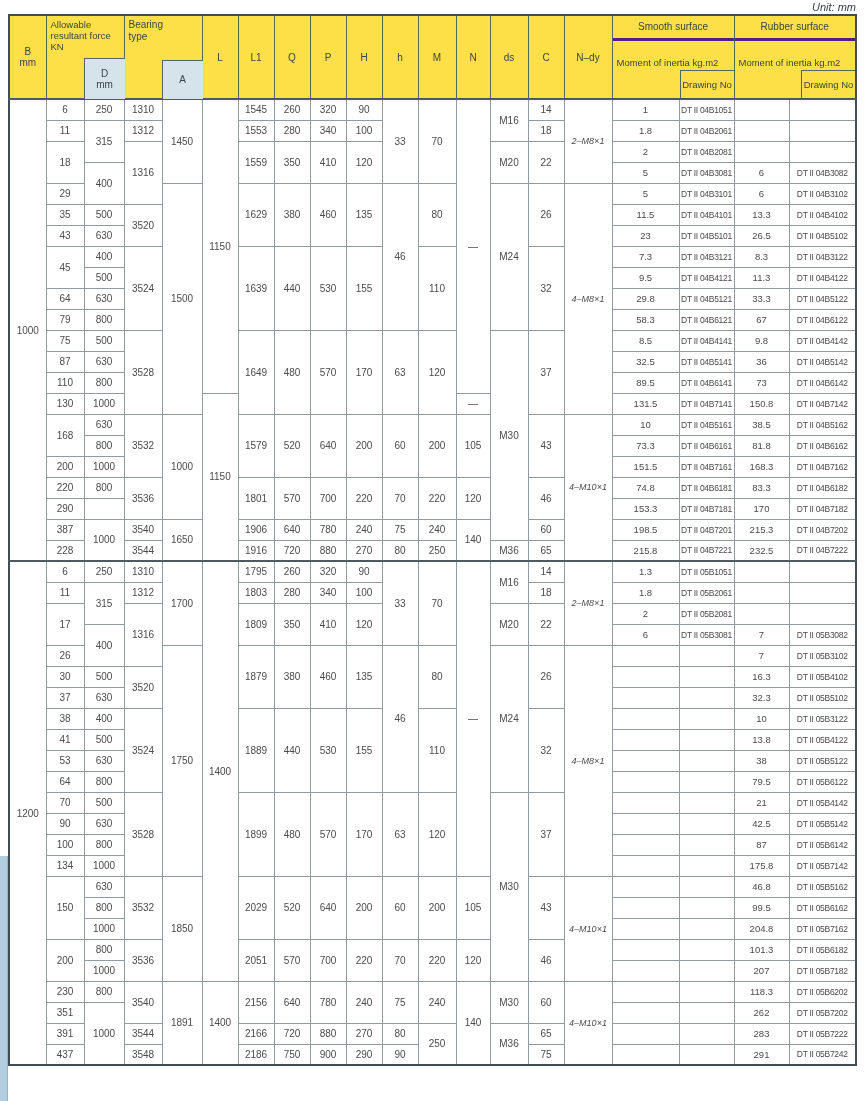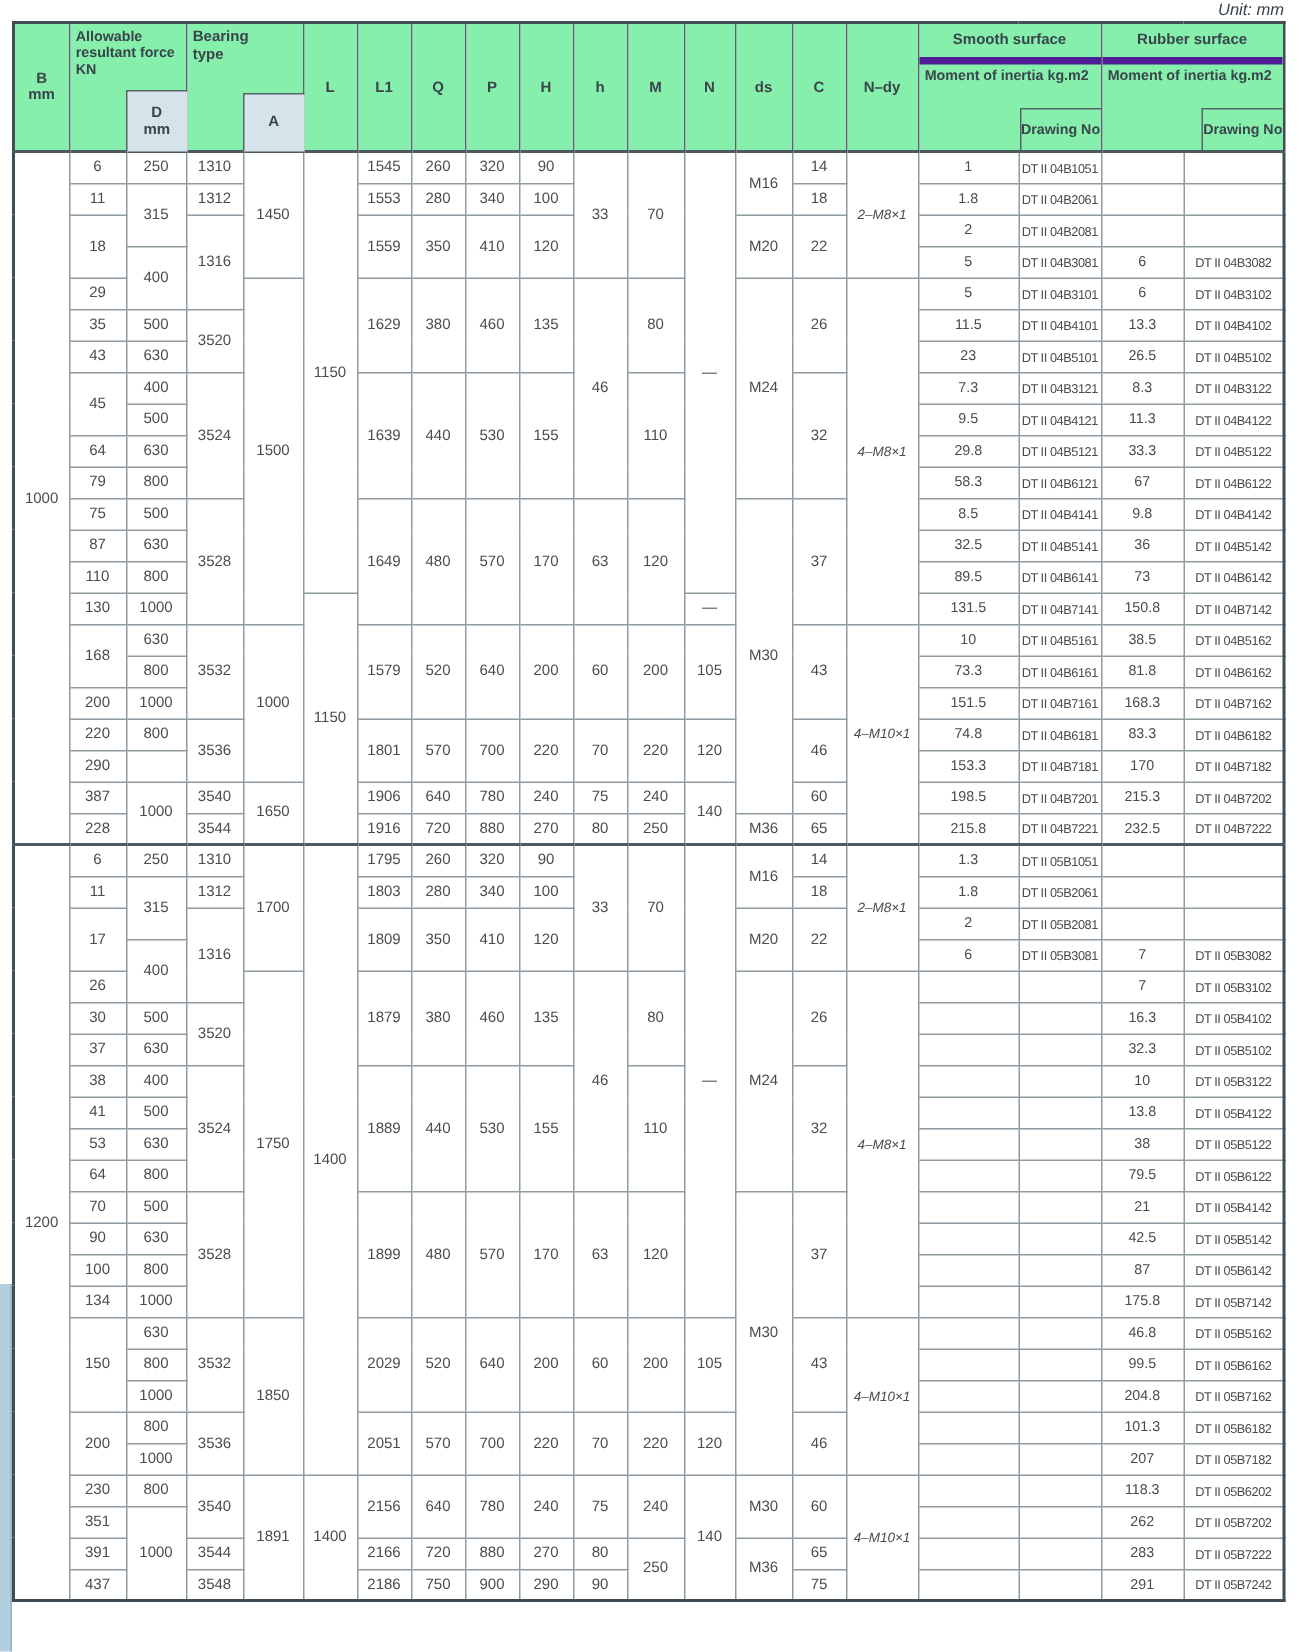--- a/index.html
+++ b/index.html
@@ -14,44 +14,44 @@
   .left-strip{
     position:absolute;left:0;top:856px;width:7px;height:245px;
     background:#b3cfdf;border-right:1px solid #93b3c6;
   }
   table.spec{
     position:absolute;left:8px;top:14px;
     border-collapse:collapse;table-layout:fixed;
     border:2px solid #414d54;
   }
   thead th{
-    background:#86efac;border:1px solid #57646c;
-    font-weight:bold;font-size:10px;color:#39444b;
+    background:#fde047;border:1px solid #57646c;
+    font-weight:normal;font-size:10px;color:#39444b;
     vertical-align:middle;text-align:center;padding:0;position:relative;
     height:80px;box-sizing:border-box;
   }
   thead{border-bottom:2px solid #414d54;}
   .th-main{
     position:absolute;left:4px;top:3px;text-align:left;line-height:1.18;
     width:78px;white-space:normal;
   }
   .sub-box{
     position:absolute;right:-1px;bottom:-1px;background:#d5e3ea;
     border-top:1px solid #57646c;border-left:1px solid #57646c;
     display:flex;align-items:center;justify-content:center;
     flex-direction:column;line-height:1.15;box-sizing:border-box;
   }
   .sub-d{width:41px;height:41px;}
   .sub-a{width:41px;height:39px;}
   .surf-title{
-    height:22px;line-height:22px;border-bottom:5px solid #4c1d95;
+    height:22px;line-height:22px;border-bottom:3px solid #4c1d95;
   }
   .surf-body{position:relative;height:57px;}
   .surf-moi{
-    position:absolute;left:4px;top:2px;width:112px;text-align:left;
+    position:absolute;left:4px;top:16px;width:112px;text-align:left;
     font-size:9.5px;line-height:1.2;
   }
   .dn-box{
     position:absolute;right:0;bottom:0;width:54px;height:28px;
     border-top:1px solid #57646c;border-left:1px solid #57646c;
     display:flex;align-items:center;justify-content:center;font-size:9.5px;
     box-sizing:border-box;
   }
   tbody td{
     border:1px solid #8f9ba1;text-align:center;vertical-align:middle;

